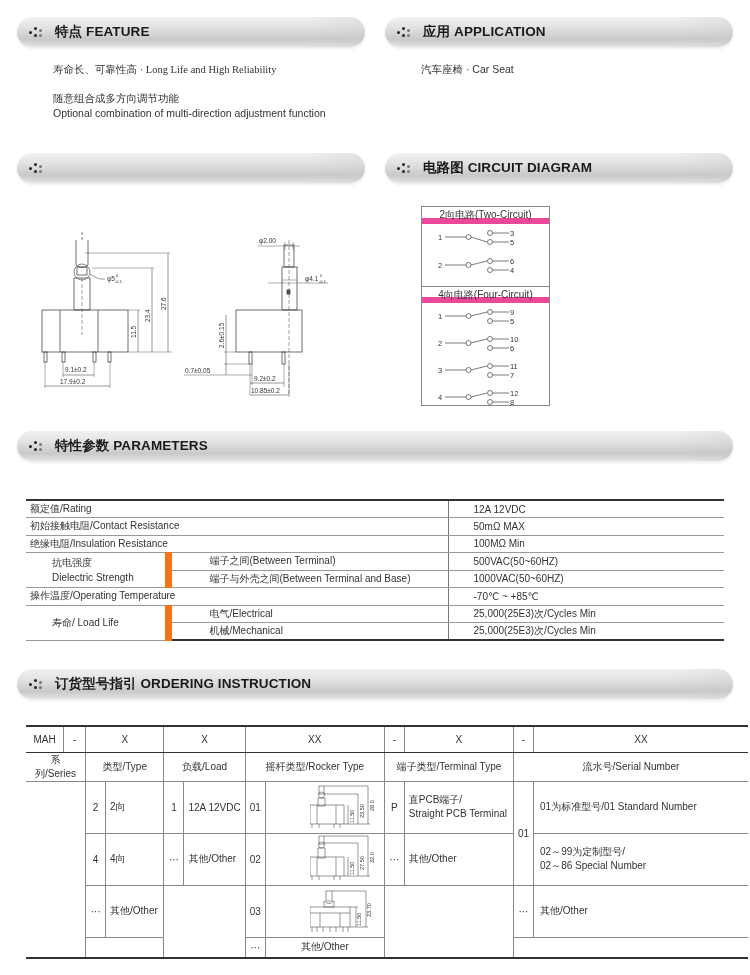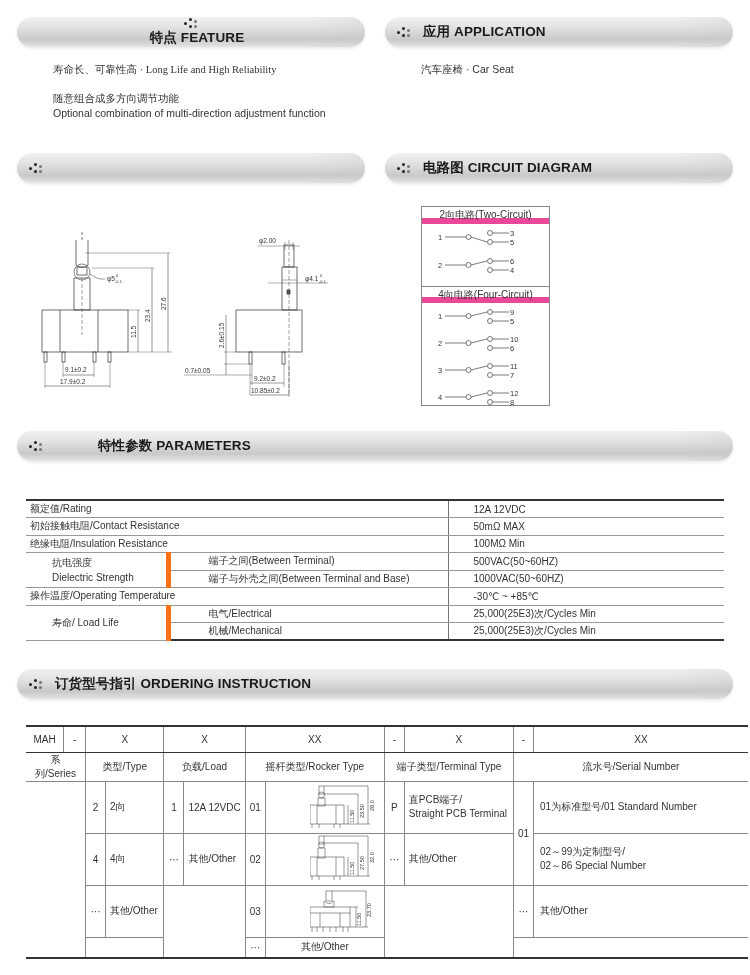--- a/index.html
+++ b/index.html
@@ -28,39 +28,39 @@
   .circ .hdr { height: 17px; border-bottom: 6px solid #ec4899; font-size: 10px; text-align: center; line-height: 16px; color: #333; }
   .circ .hdr2 { border-top: 1px solid #888; }
 
   
   table { border-collapse: collapse; }
   .ptable { position: absolute; left: 26px; top: 499px; width: 698px; font-size: 10px; color: #333; }
   .ptable td { border-bottom: 1px solid #999; height: 17.5px; padding: 0 4px; }
   .ptable tr:first-child td { border-top: 2px solid #333; }
   .ptable td.v { border-left: 1px solid #777; padding-left: 25px; }
   .ptable td.c { text-align: left; }
-  .ptable td.sub { border-left: 5px solid #f97316; padding-left: 38px; }
+  .ptable td.sub { border-left: 7px solid #f97316; padding-left: 38px; }
   .ptable tr:last-child td { border-bottom: 2px solid #333; }
 
   
   .otable { position: absolute; left: 26px; top: 725px; width: 722px; font-size: 10px; color: #333; }
   .otable td { border: 1px solid #888; padding: 0 4px; vertical-align: middle; }
   .otable tr.r0 td { height: 26px; border-top: 2px solid #333; border-bottom: 1.5px solid #333; text-align: center; }
   .otable tr.r1 td { height: 25px; text-align: center; }
   .otable tr.rb td { height: 52px; }
   .otable tr.rl td { height: 21px; border-bottom: 2px solid #333; }
   .otable td.n { text-align: center; width: 20px; }
   .otable td:first-child { border-left: none; }
   .otable td:last-child { border-right: none; }
   .drawcell svg { display: block; margin-left: 40px; }
 </style>
 </head>
 <body>
 
-<div class="pill" style="left:17px;top:17px;width:348px;flex-direction:column;">
+<div class="pill" style="left:17px;top:17px;width:348px;">
   <span class="dots">
       <i style="left:0;top:5px"></i>
       <i style="left:5px;top:1px"></i>
       <i style="left:5px;top:8px"></i>
       <i style="left:10px;top:3px;background:#777"></i>
       <i style="left:10px;top:8px;background:#777"></i>
     </span>
   <span class="title">特点 FEATURE</span>
 </div>
 <div class="pill" style="left:385px;top:17px;width:348px;">
@@ -85,21 +85,21 @@
 <div class="pill" style="left:385px;top:153px;width:348px;">
   <span class="dots">
       <i style="left:0;top:5px"></i>
       <i style="left:5px;top:1px"></i>
       <i style="left:5px;top:8px"></i>
       <i style="left:10px;top:3px;background:#777"></i>
       <i style="left:10px;top:8px;background:#777"></i>
     </span>
   <span class="title">电路图 CIRCUIT DIAGRAM</span>
 </div>
-<div class="pill" style="left:17px;top:431px;width:716px;gap:43px;">
+<div class="pill" style="left:17px;top:431px;width:716px;">
   <span class="dots">
       <i style="left:0;top:5px"></i>
       <i style="left:5px;top:1px"></i>
       <i style="left:5px;top:8px"></i>
       <i style="left:10px;top:3px;background:#777"></i>
       <i style="left:10px;top:8px;background:#777"></i>
     </span>
   <span class="title">特性参数 PARAMETERS</span>
 </div>
 <div class="pill" style="left:17px;top:669px;width:716px;">
@@ -302,21 +302,21 @@
     </td>
     <td class="sub">端子之间(Between Terminal)</td>
     <td class="v">500VAC(50~60HZ)</td>
   </tr>
   <tr>
     <td class="sub">端子与外壳之间(Between Terminal and Base)</td>
     <td class="v">1000VAC(50~60HZ)</td>
   </tr>
   <tr>
     <td class="c" colspan="2">操作温度/Operating Temperature</td>
-    <td class="v">-30℃ ~ +85℃</td>
+    <td class="v">-70℃ ~ +85℃</td>
   </tr>
   <tr>
     <td rowspan="2" style="padding-left:26px;">寿命/ Load Life</td>
     <td class="sub">电气/Electrical</td>
     <td class="v">25,000(25E3)次/Cycles Min</td>
   </tr>
   <tr>
     <td class="sub">机械/Mechanical</td>
     <td class="v">25,000(25E3)次/Cycles Min</td>
   </tr>

